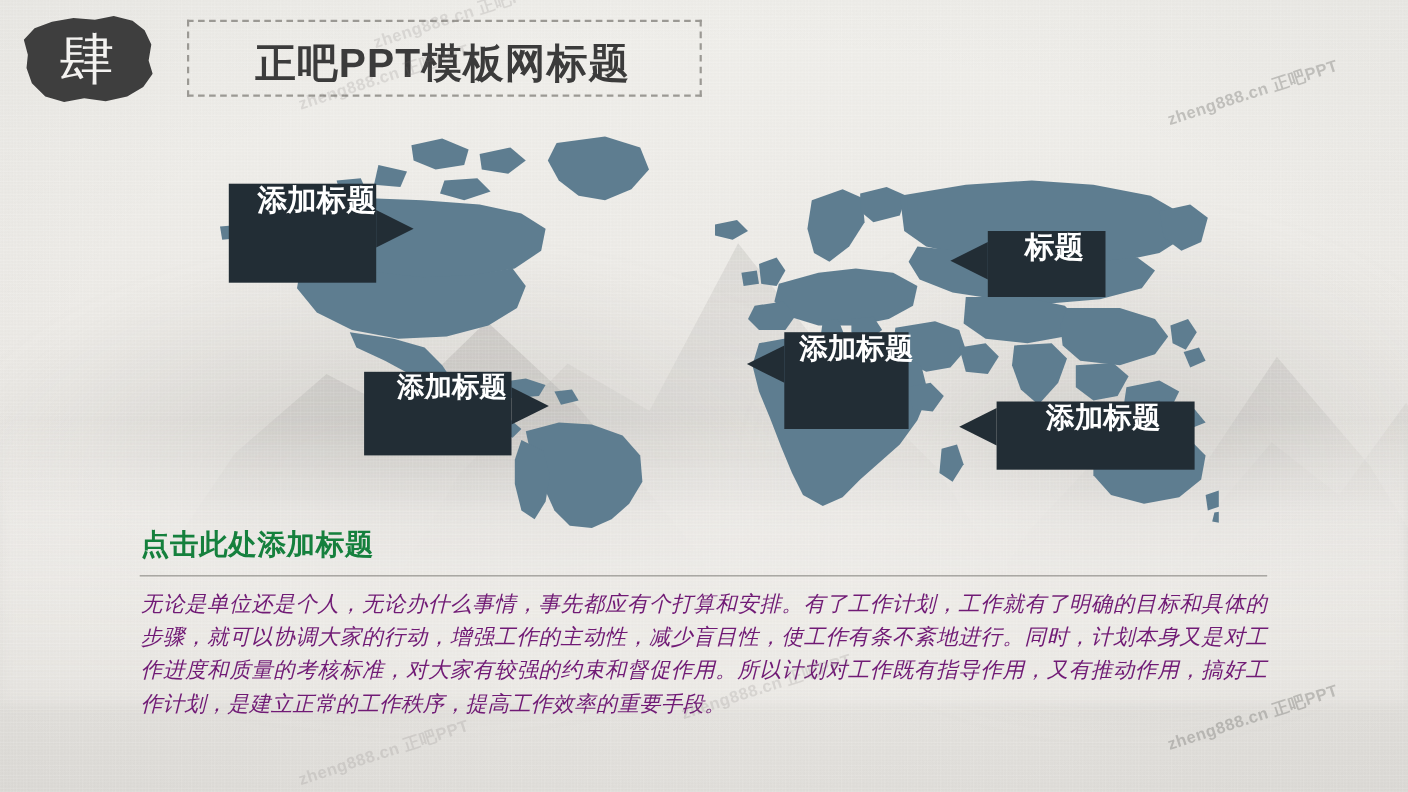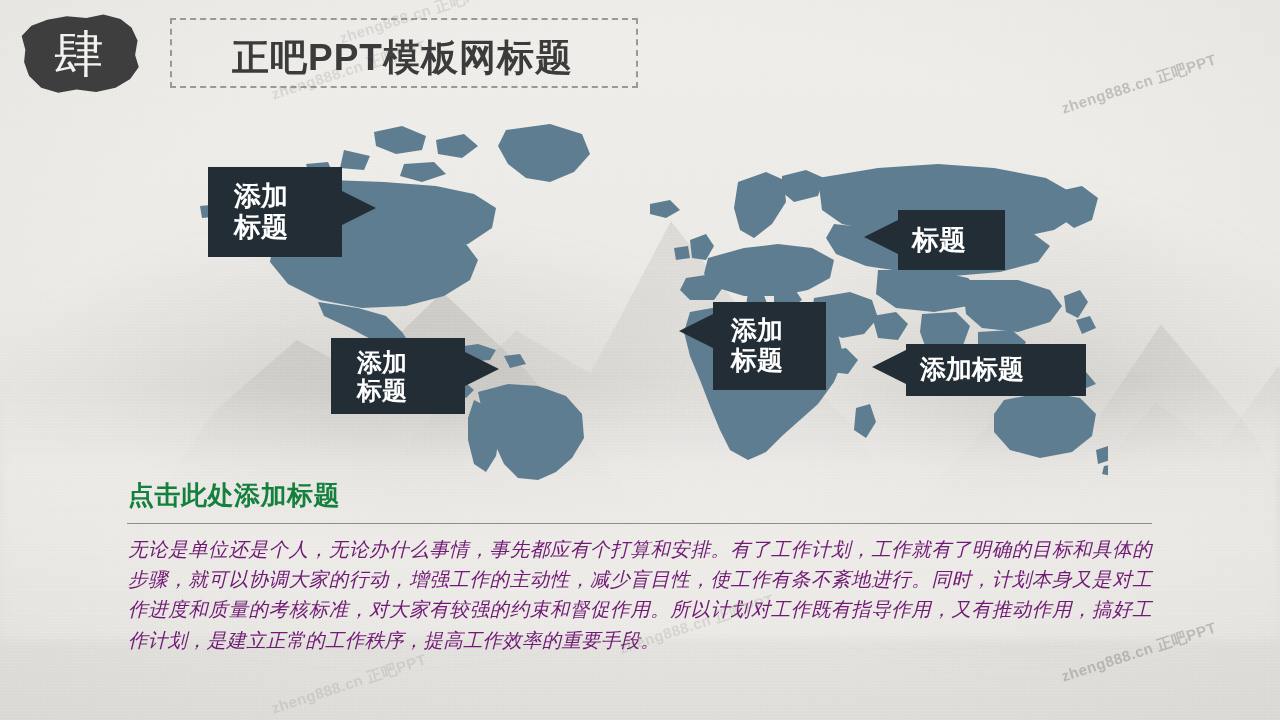--- a/index.html
+++ b/index.html
@@ -135,21 +135,21 @@
 
   
   .callout {
     position: absolute;
     background: #222d35;
     color: #ffffff;
     font-weight: 700;
     line-height: 1.14;
     box-sizing: border-box;
     display: flex;
-    flex-direction: column;
+    flex-direction: row;
     justify-content: center;
   }
   .callout .ln { display: block; white-space: nowrap; }
   .callout .arrow {
     position: absolute;
     width: 0; height: 0;
   }
   .arrow-right {
     right: -34px;
     border-top: 17px solid transparent;
@@ -319,21 +319,21 @@
     <span class="ln">标题</span>
     <span class="arrow arrow-right" style="top:14px;"></span>
   </div>
 
   <div class="callout" style="left:713px; top:302px; width:113px; height:88px; padding-left:18px; font-size:26px;">
     <span class="ln">添加</span>
     <span class="ln">标题</span>
     <span class="arrow arrow-left" style="top:12px;"></span>
   </div>
 
-  <div class="callout" style="left:906px; top:344px; width:180px; height:52px; padding-left:14px; font-size:26px;">
+  <div class="callout" style="left:906px; top:365px; width:180px; height:62px; padding-left:14px; font-size:26px;">
     <span class="ln">添加标题</span>
     <span class="arrow arrow-left" style="top:6px;"></span>
   </div>
 
   <div class="section-heading">点击此处添加标题</div>
   <div class="heading-rule"></div>
   <div class="body-copy">无论是单位还是个人，无论办什么事情，事先都应有个打算和安排。有了工作计划，工作就有了明确的目标和具体的步骤，就可以协调大家的行动，增强工作的主动性，减少盲目性，使工作有条不紊地进行。同时，计划本身又是对工作进度和质量的考核标准，对大家有较强的约束和督促作用。所以计划对工作既有指导作用，又有推动作用，搞好工作计划，是建立正常的工作秩序，提高工作效率的重要手段。</div>
 
   <div class="wm wm-faint" style="left:272px; top:86px; transform: rotate(-18deg);">zheng888.cn 正吧PPT</div>
   <div class="wm wm-faint" style="left:340px; top:30px; transform: rotate(-18deg);">zheng888.cn 正吧PPT</div>

